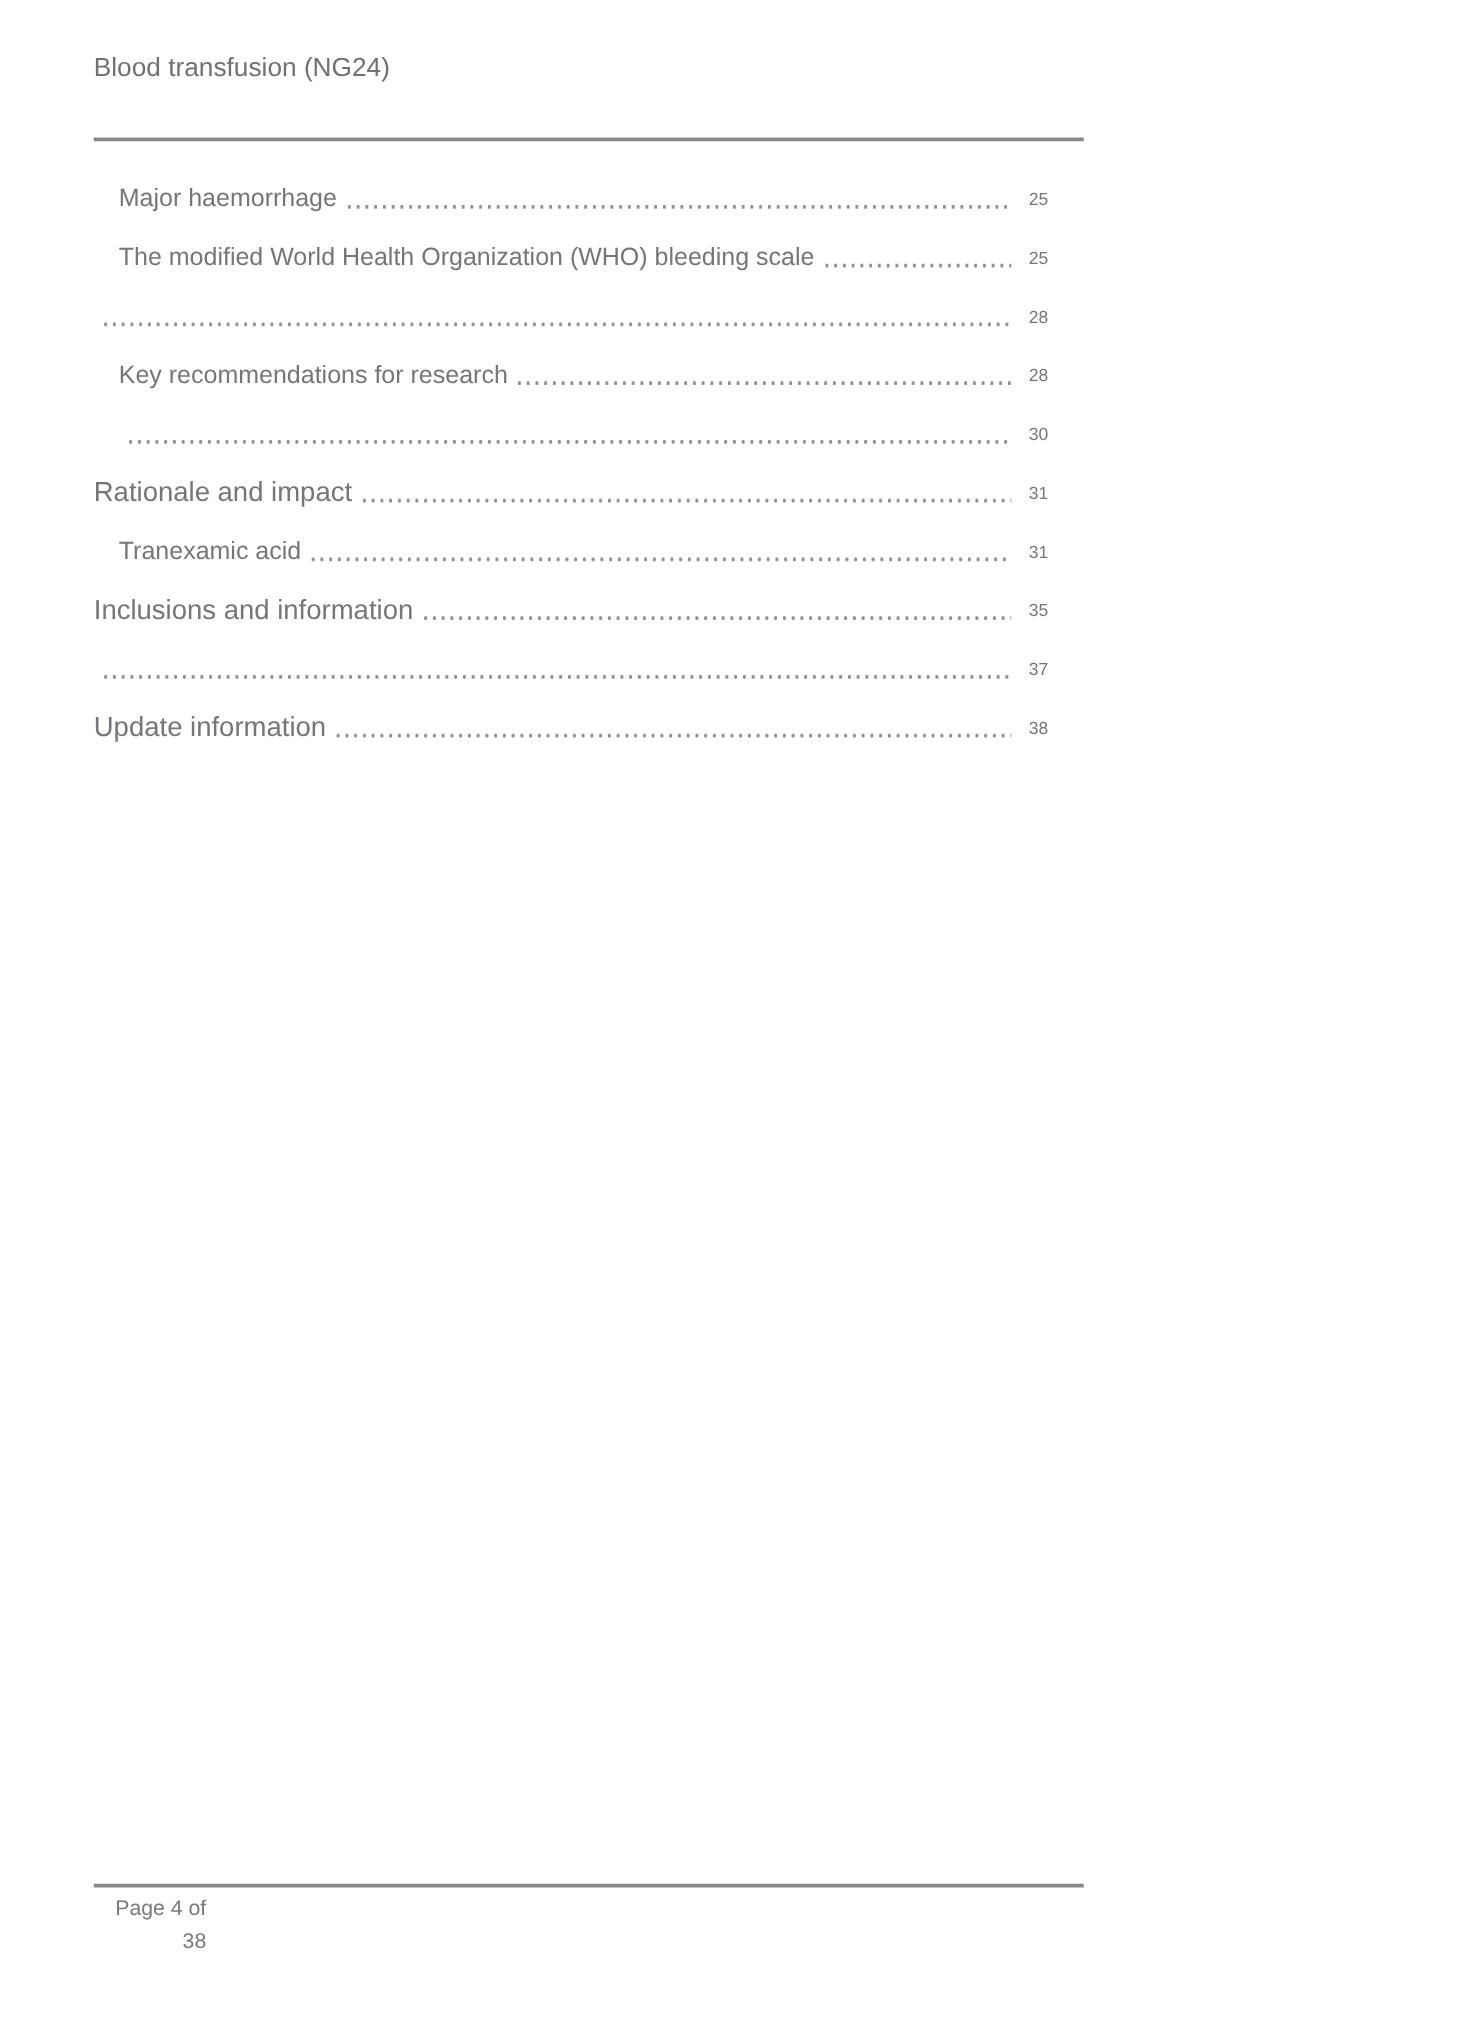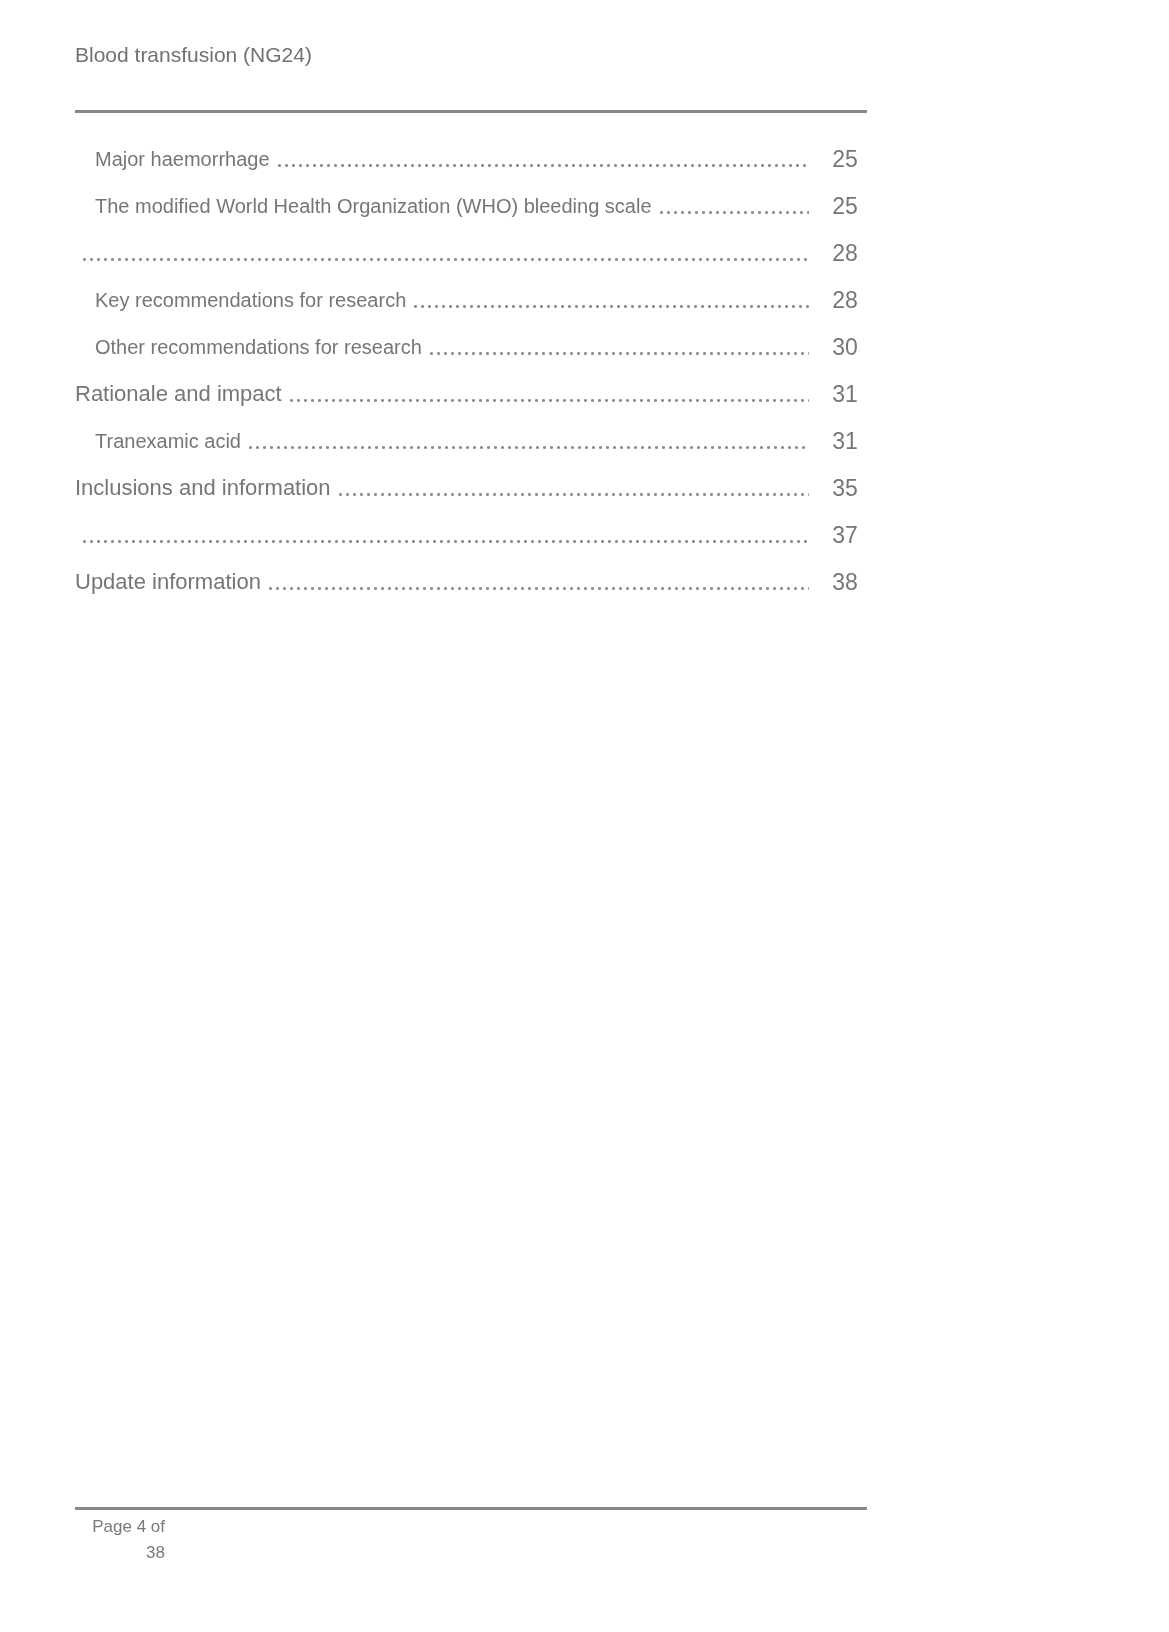--- a/index.html
+++ b/index.html
@@ -48,23 +48,23 @@
     flex: 1;
     height: 30px;
     background-image: radial-gradient(circle, #8d8f92 1.3px, rgba(0,0,0,0) 1.6px);
     background-size: 7px 3px;
     background-repeat: repeat-x;
     background-position: left bottom 7px;
     margin: 0 14px 0 6px;
     min-width: 20px;
   }
   .toc-page {
-    font-size: 23px;
+    font-size: 14px;
     min-width: 44px;
-    text-align: center;
+    text-align: left;
     white-space: nowrap;
   }
   .doc-footer {
     position: absolute;
     left: 75px;
     right: 79px;
     top: 1507px;
   }
   .footer-rule {
     height: 3px;
@@ -117,21 +117,20 @@
         <span class="toc-page">28</span>
       </div>
 
       <div class="toc-row lvl2">
         <span class="toc-label">Key recommendations for research</span>
         <span class="toc-leader"></span>
         <span class="toc-page">28</span>
       </div>
 
       <div class="toc-row lvl2">
-        <span class="toc-label">Other recommendations for research</span>
         <span class="toc-leader"></span>
         <span class="toc-page">30</span>
       </div>
 
       <div class="toc-row lvl1">
         <span class="toc-label">Rationale and impact</span>
         <span class="toc-leader"></span>
         <span class="toc-page">31</span>
       </div>
 

